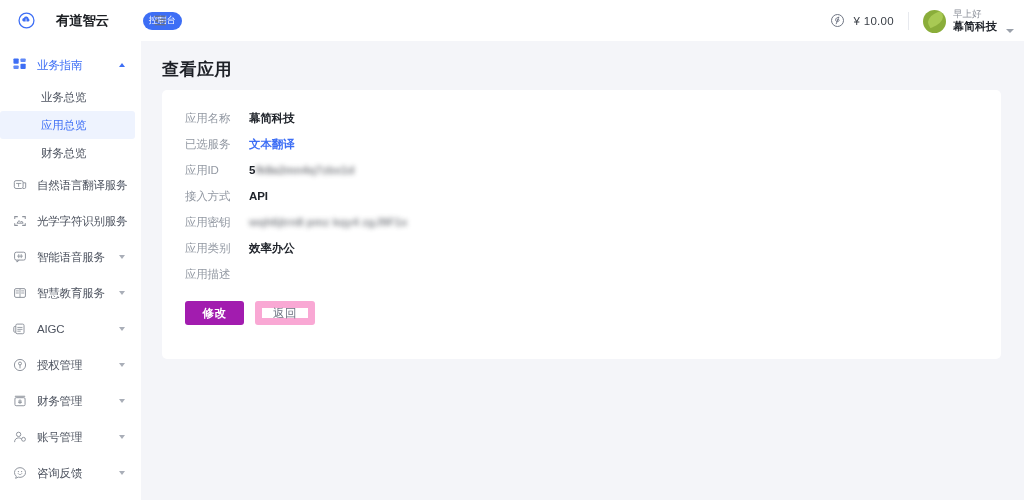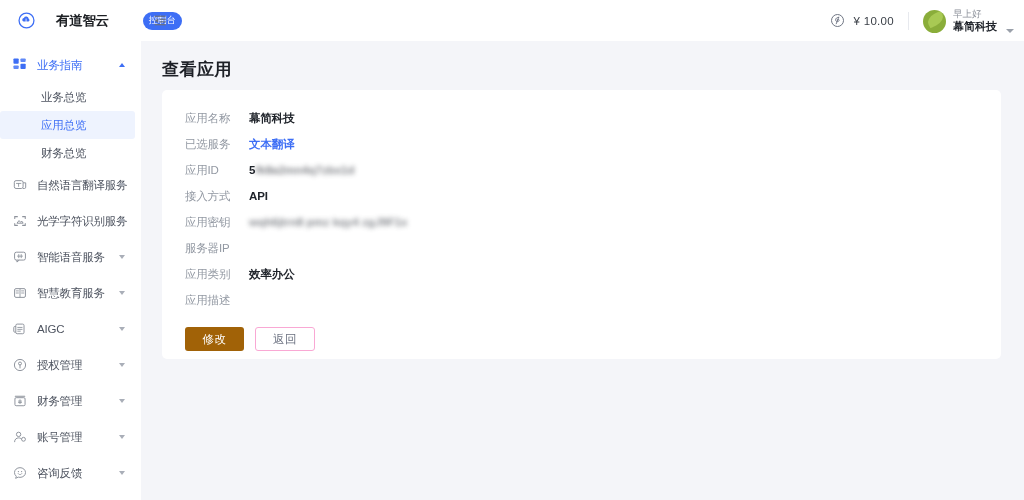--- a/index.html
+++ b/index.html
@@ -164,23 +164,23 @@
     font-size: 11.5px; color: #2a2e36; font-weight: bold;
     line-height: 26px; white-space: nowrap;
   }
 
   .btn-row { display: flex; padding-left: 23px; margin-top: 14px; gap: 11px; }
   .btn {
     height: 24px; min-width: 59px; border-radius: 3px;
     font-size: 11.5px; display: flex; align-items: center;
     justify-content: center; cursor: pointer; letter-spacing: 0.5px;
   }
-  .btn-primary { background: #a16207; color: #fff; font-weight: normal; }
+  .btn-primary { background: #a21caf; color: #fff; font-weight: bold; }
   .btn-secondary {
-    background: #fff; color: #6b7180; border: 1px solid #f9a8d4;
+    background: #fff; color: #6b7180; border: 7px solid #f9a8d4;
     min-width: 60px;
   }
 </style>
 </head>
 <body>
 
 <div class="topbar">
   <div class="logo-area">
     <span class="cloud-icon">
       <svg viewBox="0 0 24 24" width="17" height="17">
@@ -387,24 +387,20 @@
     <div class="field-row">
       <span class="field-label">接入方式</span>
       <span class="field-value">API</span>
     </div>
 
     <div class="field-row">
       <span class="field-label">应用密钥</span>
       <span class="blurred">wqh6jtrn8  pmz kqy4 zgJ9F1x</span>
     </div>
 
-    <div class="field-row">
-      <span class="field-label">服务器IP</span>
-      <span class="field-value"></span>
-    </div>
 
     <div class="field-row">
       <span class="field-label">应用类别</span>
       <span class="field-value">效率办公</span>
     </div>
 
     <div class="field-row">
       <span class="field-label">应用描述</span>
       <span class="field-value"></span>
     </div>

